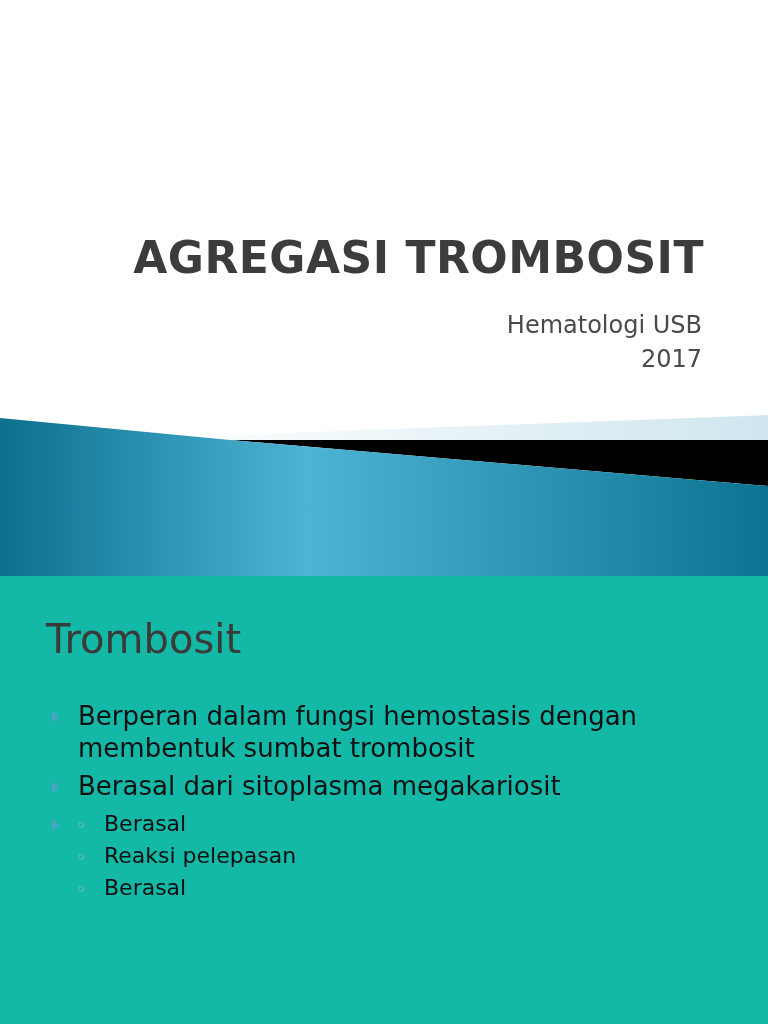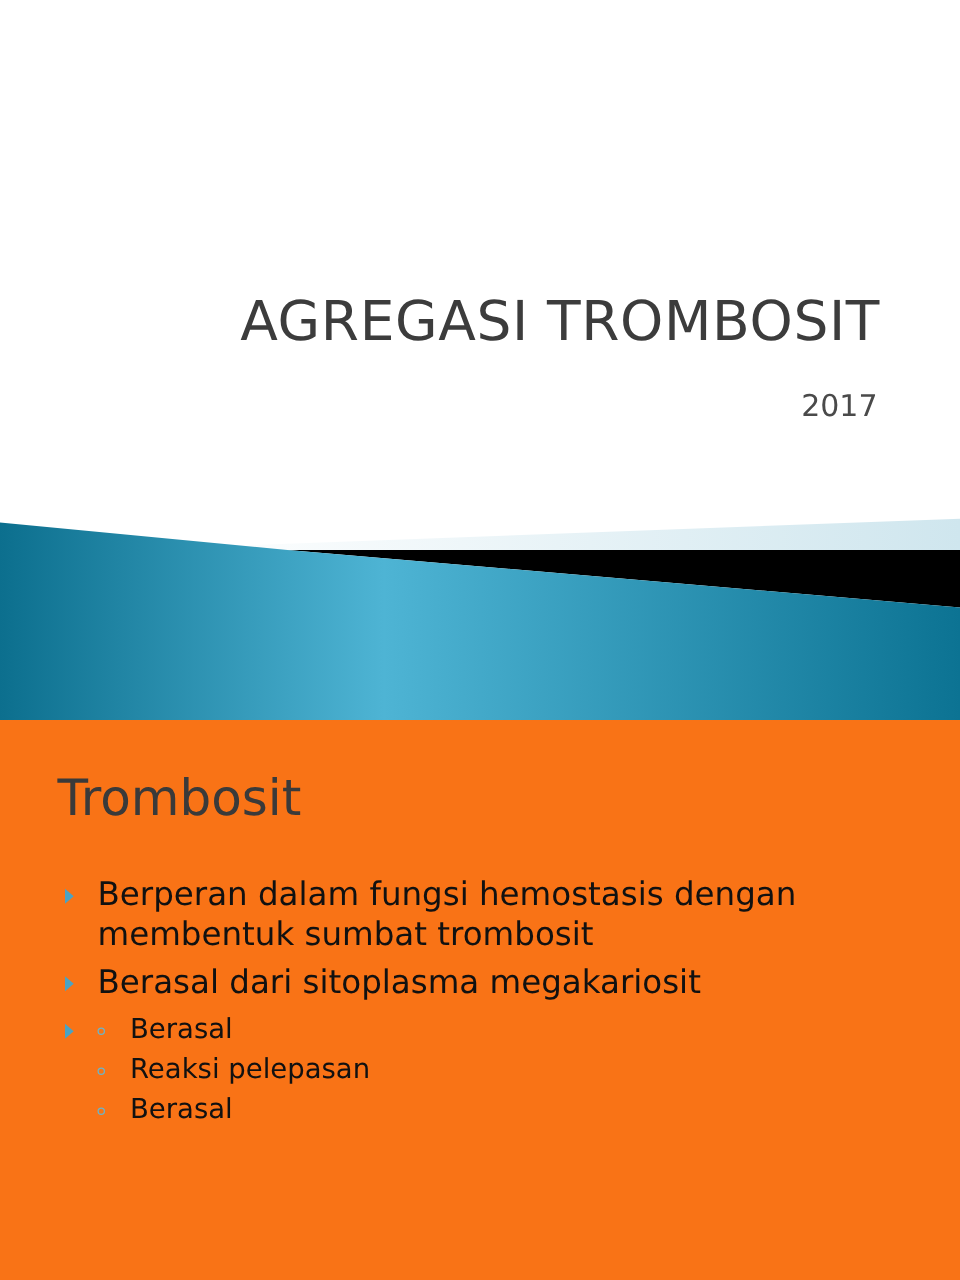--- a/index.html
+++ b/index.html
@@ -1,21 +1,21 @@
 <!DOCTYPE html>
 <html><head>
 <meta charset="utf-8">
 <style>
   html, body { margin:0; padding:0; }
   body { width:768px; height:1024px; overflow:hidden; background:#fff; font-family:"DejaVu Sans", sans-serif; position:relative; }
   .slide1 { position:absolute; left:0; top:0; width:768px; height:576px; background:#fff; overflow:hidden; }
-  .title { position:absolute; left:0; right:64px; top:232px; text-align:right; font-size:44px; color:#3c3c3c; letter-spacing:0.5px; }
+  .title { position:absolute; left:0; right:64px; top:232px; text-align:right; font-size:44px; color:#3c3c3c; letter-spacing:0.5px;font-weight:bold; }
   .sub { position:absolute; right:66px; top:308px; text-align:right; font-size:24px; color:#4a4a4a; line-height:34px; }
   .band { position:absolute; left:0; top:0; width:768px; height:576px; }
-  .slide2 { position:absolute; left:0; top:576px; width:768px; height:448px; background:#f97316; }
+  .slide2 { position:absolute; left:0; top:576px; width:768px; height:448px; background:#14b8a6; }
   .h2 { position:absolute; left:46px; top:40px; font-size:40px; color:#3a3a3a; }
   ul.lvl1 { position:absolute; left:52px; top:124px; margin:0; padding:0; list-style:none; width:700px; }
   ul.lvl1 li { position:relative; padding-left:26px; font-size:26px; line-height:32px; color:#111; margin-bottom:6px; }
   .tri { position:absolute; left:0; top:11px; width:0; height:0; border-top:6px solid transparent; border-bottom:6px solid transparent; border-left:7px solid #4ba3c3; }
   ul.lvl2 { margin:2px 0 0 0; padding:0; list-style:none; }
   ul.lvl2 li { position:relative; padding-left:26px; font-size:22px; line-height:32px; color:#111; margin:0; }
   .circ { position:absolute; left:0; top:14px; width:4px; height:4px; border:1.5px solid #6bb5c9; border-radius:50%; }
 </style>
 </head>
 <body>
@@ -32,20 +32,21 @@
         <stop offset="0" stop-color="#ffffff"></stop>
         <stop offset="1" stop-color="#cfe6ee"></stop>
       </linearGradient>
     </defs>
     <polygon points="150,438 768,415 768,440 230,440" fill="url(#g2)"></polygon>
     <polygon points="230,440 768,440 768,486" fill="#000"></polygon>
     <polygon points="0,418 230,440 768,486 768,576 0,576" fill="url(#g1)"></polygon>
   </svg>
   <div class="title">AGREGASI TROMBOSIT</div>
   <div class="sub">
+    <div>Hematologi USB</div>
     <div>2017</div>
   </div>
 </div>
 
 <div class="slide2">
   <div class="h2">Trombosit</div>
   <ul class="lvl1">
     <li><span class="tri"></span><span>Berperan dalam fungsi hemostasis dengan membentuk sumbat trombosit</span></li>
     <li><span class="tri"></span><span>Berasal dari sitoplasma megakariosit</span></li>
     <li><span class="tri"></span>

